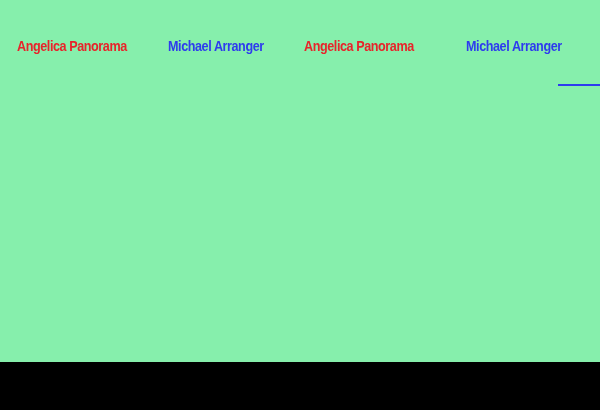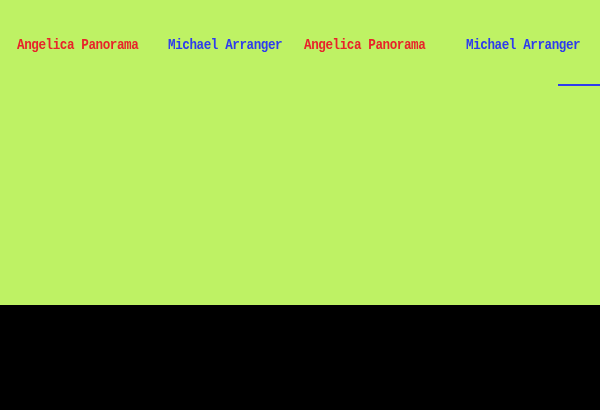--- a/index.html
+++ b/index.html
@@ -3,24 +3,24 @@
 <meta charset="utf-8">
 <style>
   html, body {
     margin: 0;
     padding: 0;
     background: #000000;
   }
   .screen {
     position: relative;
     width: 600px;
-    height: 305px;
-    background: #bef264;
+    height: 362px;
+    background: #86efac;
     overflow: hidden;
-    font-family: Liberation Mono, monospace;
+    font-family: Liberation Sans, sans-serif;
   }
   .ticker-row {
     position: absolute;
     left: 0;
     top: 38px;
     width: 600px;
     height: 18px;
   }
   .ticker-label {
     position: absolute;

